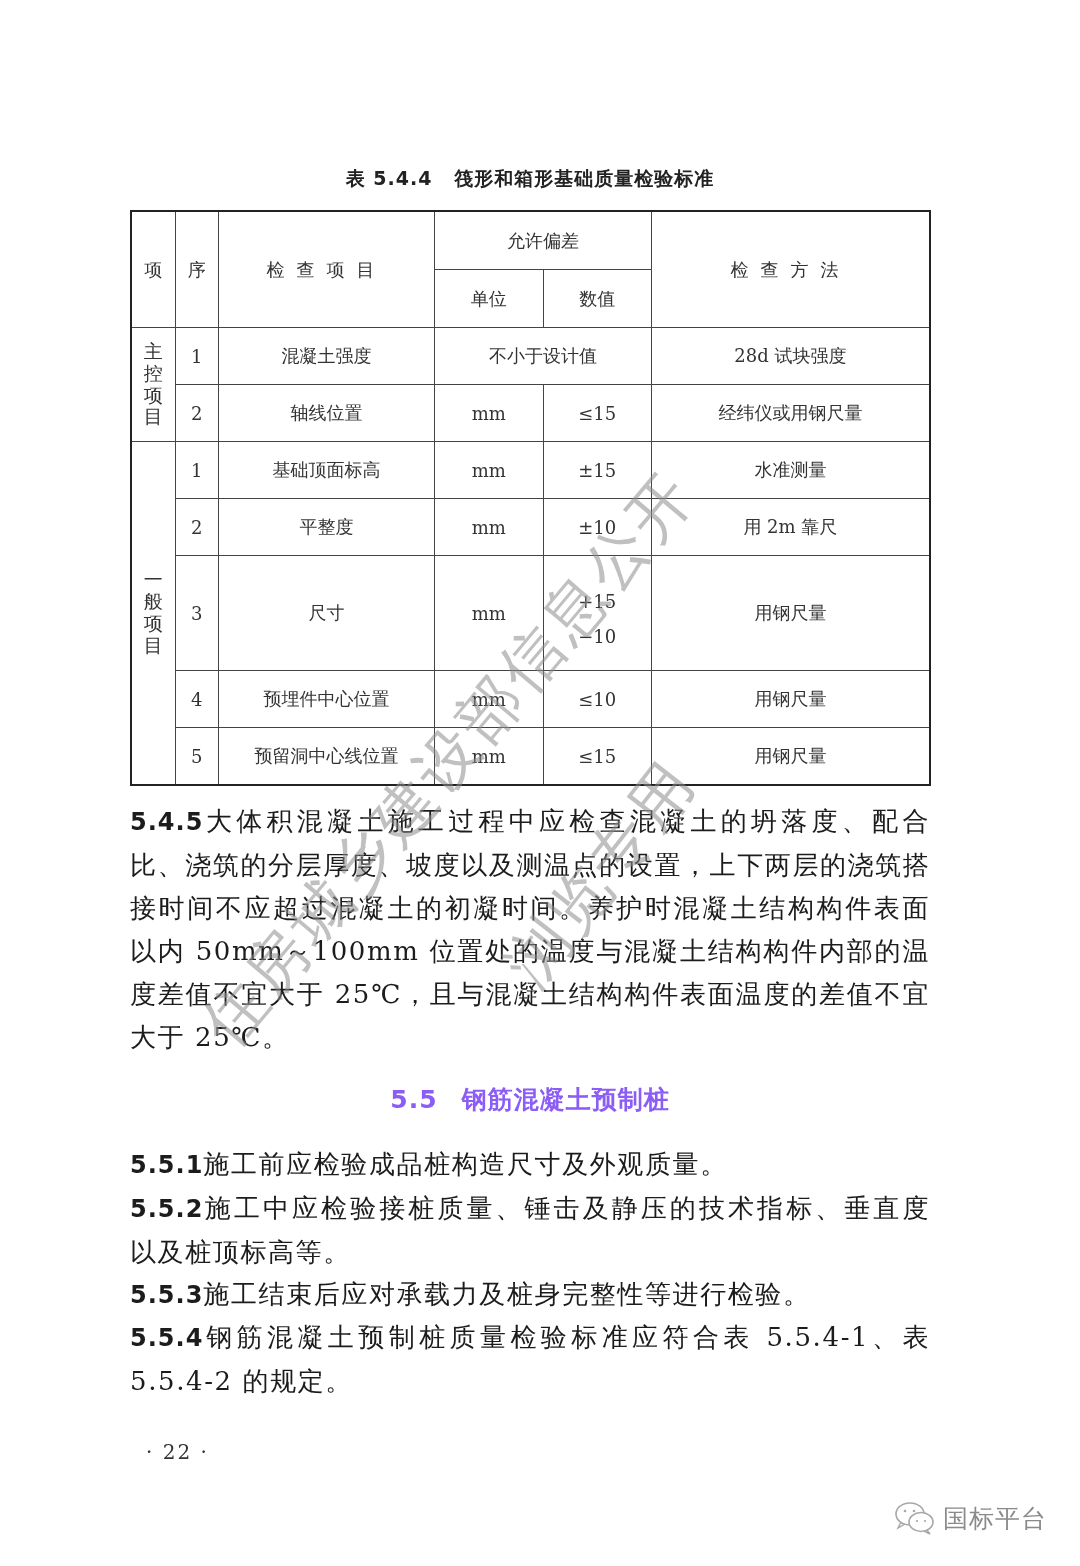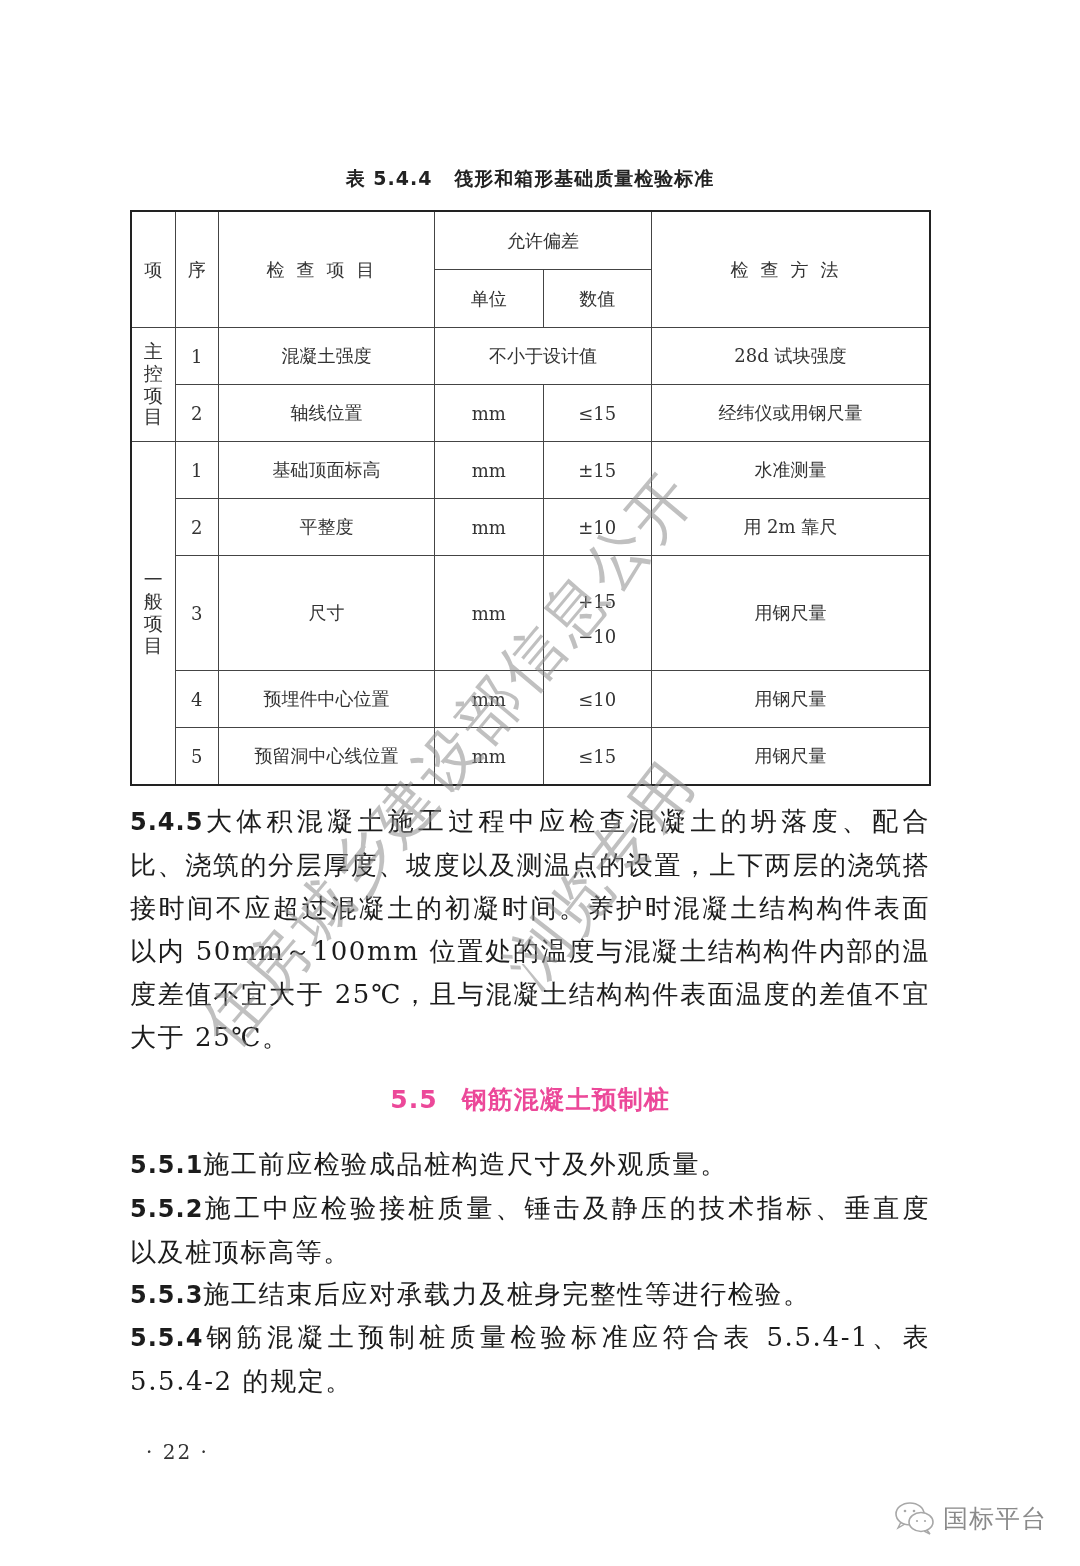--- a/index.html
+++ b/index.html
@@ -36,21 +36,21 @@
     position: absolute; left: 130px; width: 800px; font-size: 26px; line-height: 43px; color: #1c1c1c;
     text-align: justify; letter-spacing: 1.6px;
   }
   .para .line { display: block; white-space: nowrap; text-align-last: justify; text-align: justify; }
   .para .line.last { text-align-last: left; }
   .clause-num {
     font-family: "DejaVu Sans", "Liberation Sans", sans-serif; font-weight: bold; font-size: 24px; letter-spacing: 1px; 
   }
   .section-heading {
     position: absolute; left: 130px; width: 800px; top: 1083px; text-align: center;
-    font-family: "DejaVu Sans", "Liberation Sans", sans-serif; font-weight: bold; font-size: 25px; letter-spacing: 1px; color: #ec4899;
+    font-family: "DejaVu Sans", "Liberation Sans", sans-serif; font-weight: bold; font-size: 25px; letter-spacing: 1px; color: #8b5cf6;
   }
   .section-heading .num { margin-right: 24px; }
   .page-number { position: absolute; left: 146px; top: 1440px; font-size: 20px; color: #333; letter-spacing: 2px; }
 
   .watermark {
     position: absolute; font-family: "DejaVu Serif", serif; color: rgba(140,140,140,0.55);
     white-space: nowrap; transform-origin: left center; pointer-events: none;
   }
   .wm1 { left: 215px; top: 995px; font-size: 62px; letter-spacing: 4px; transform: rotate(-50deg); }
   .wm2 { left: 520px; top: 935px; font-size: 62px; letter-spacing: 4px; transform: rotate(-52deg); }

